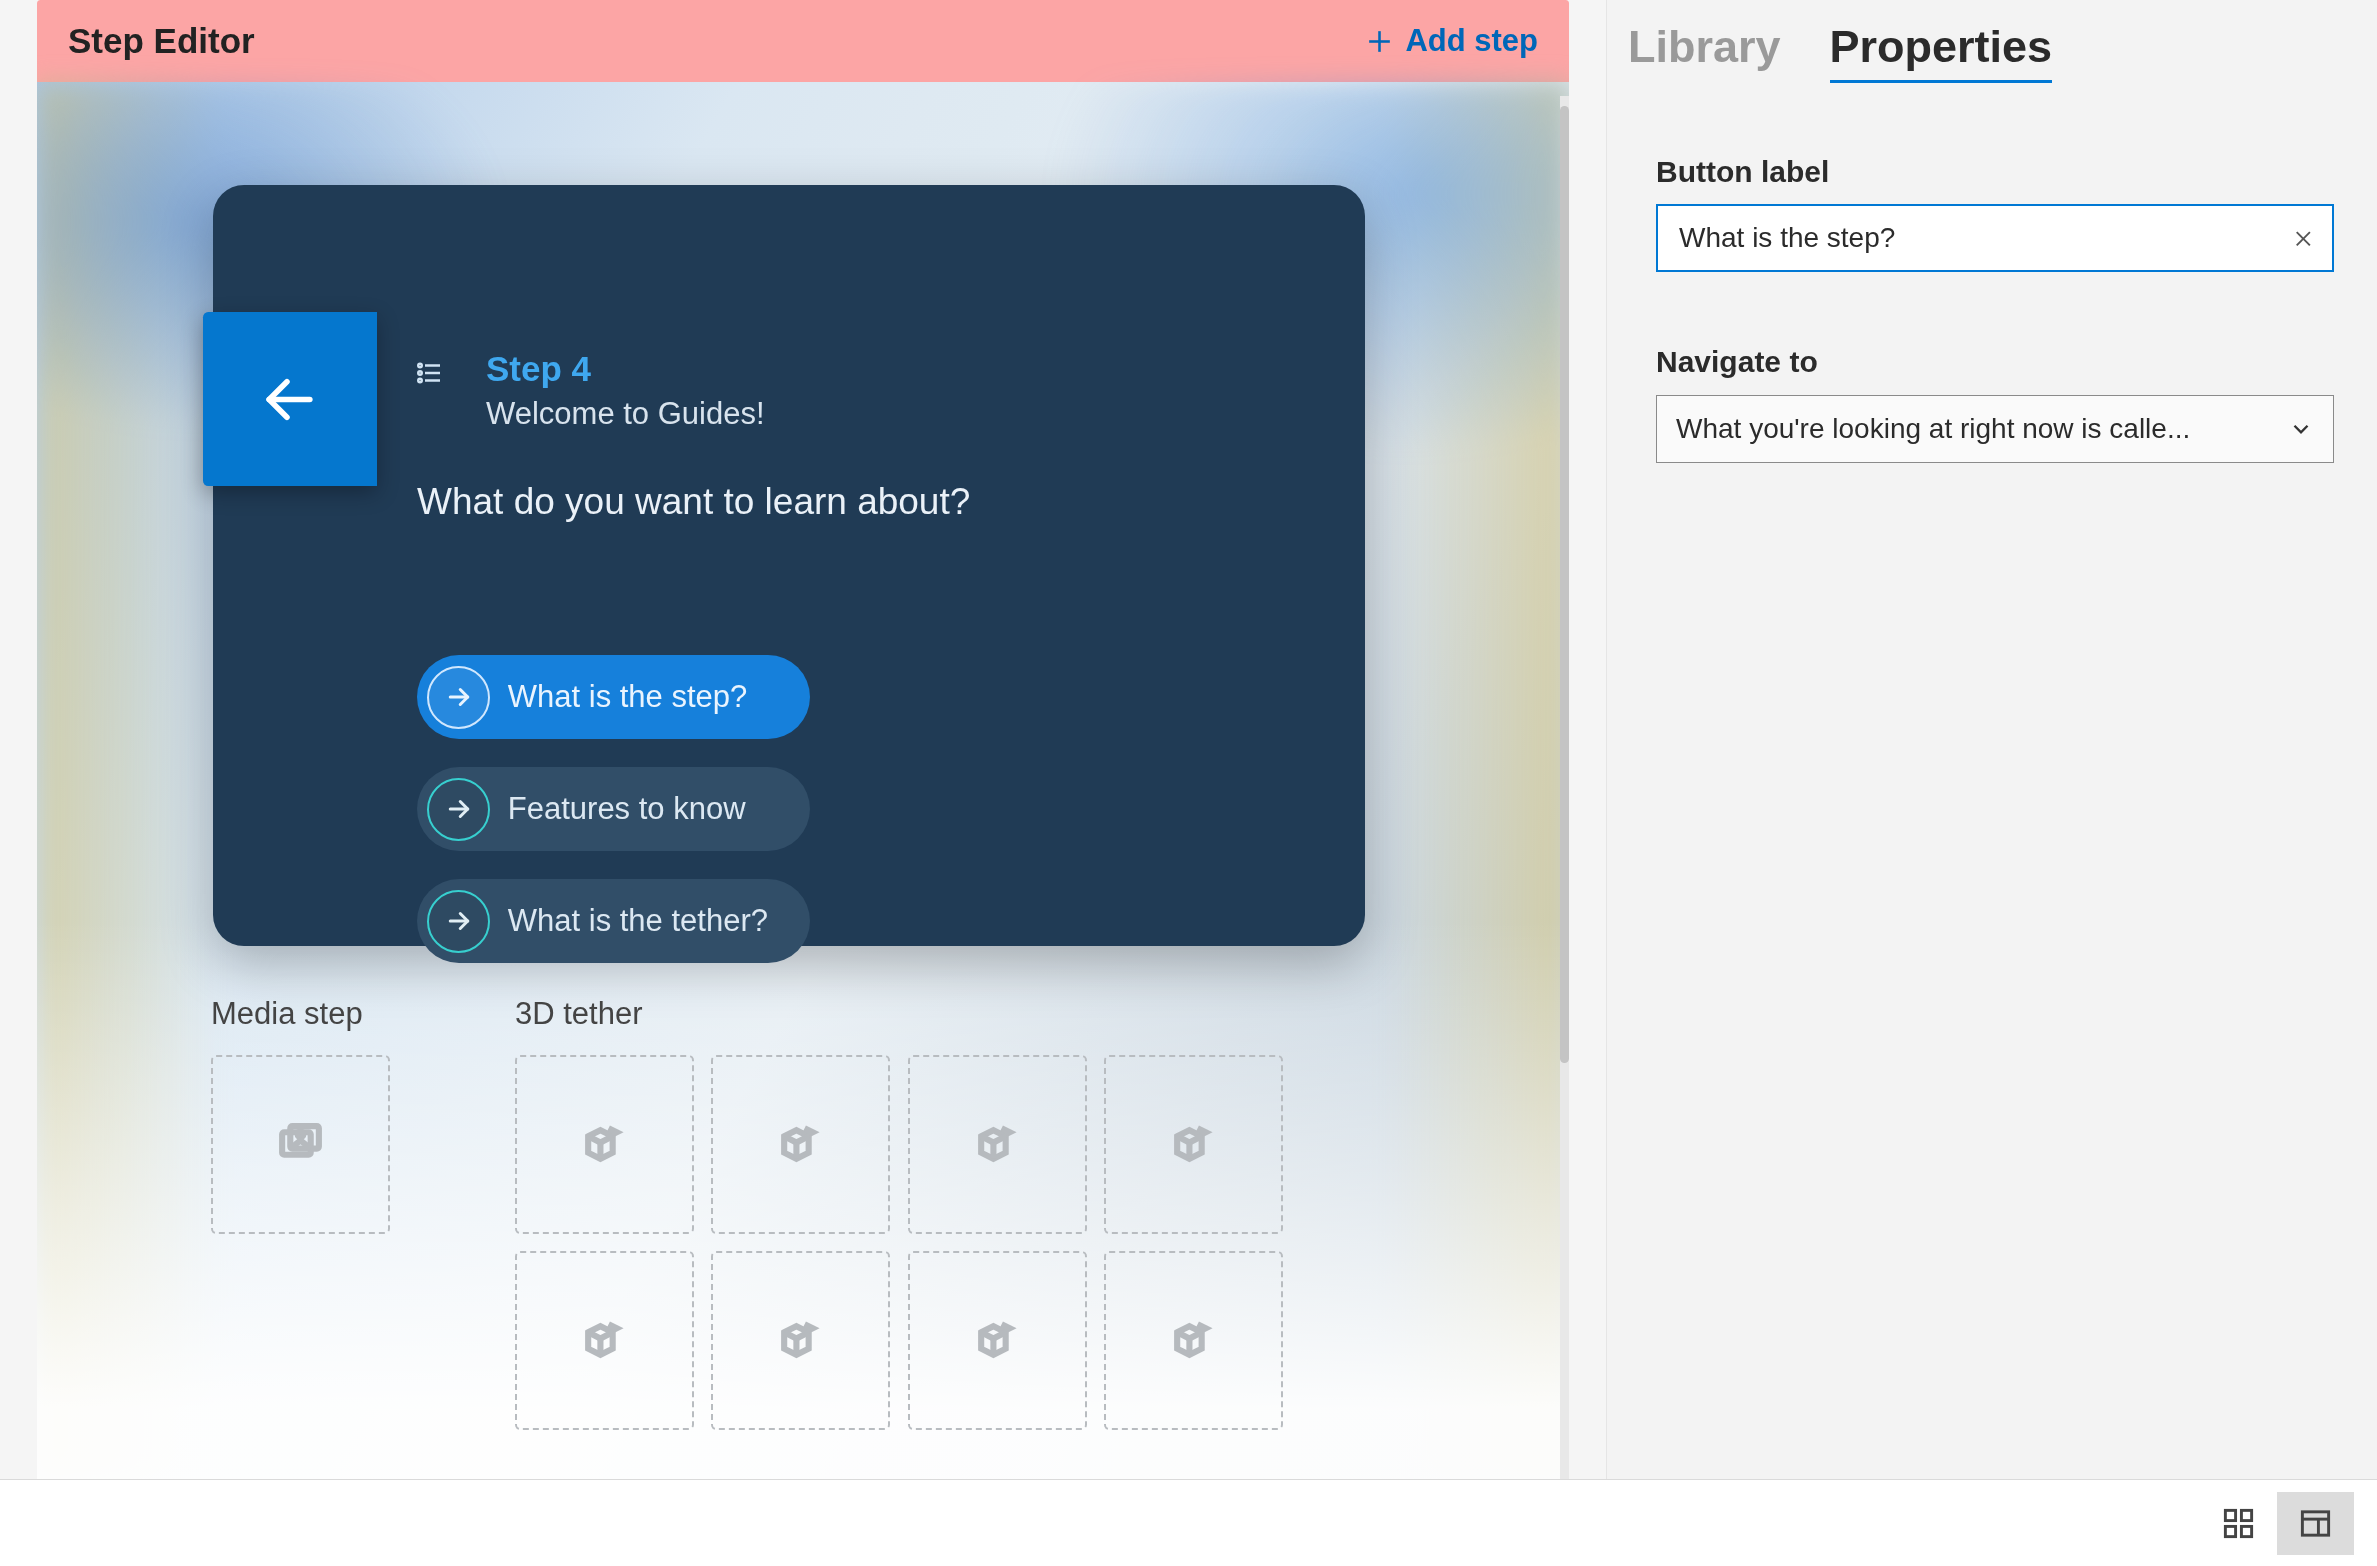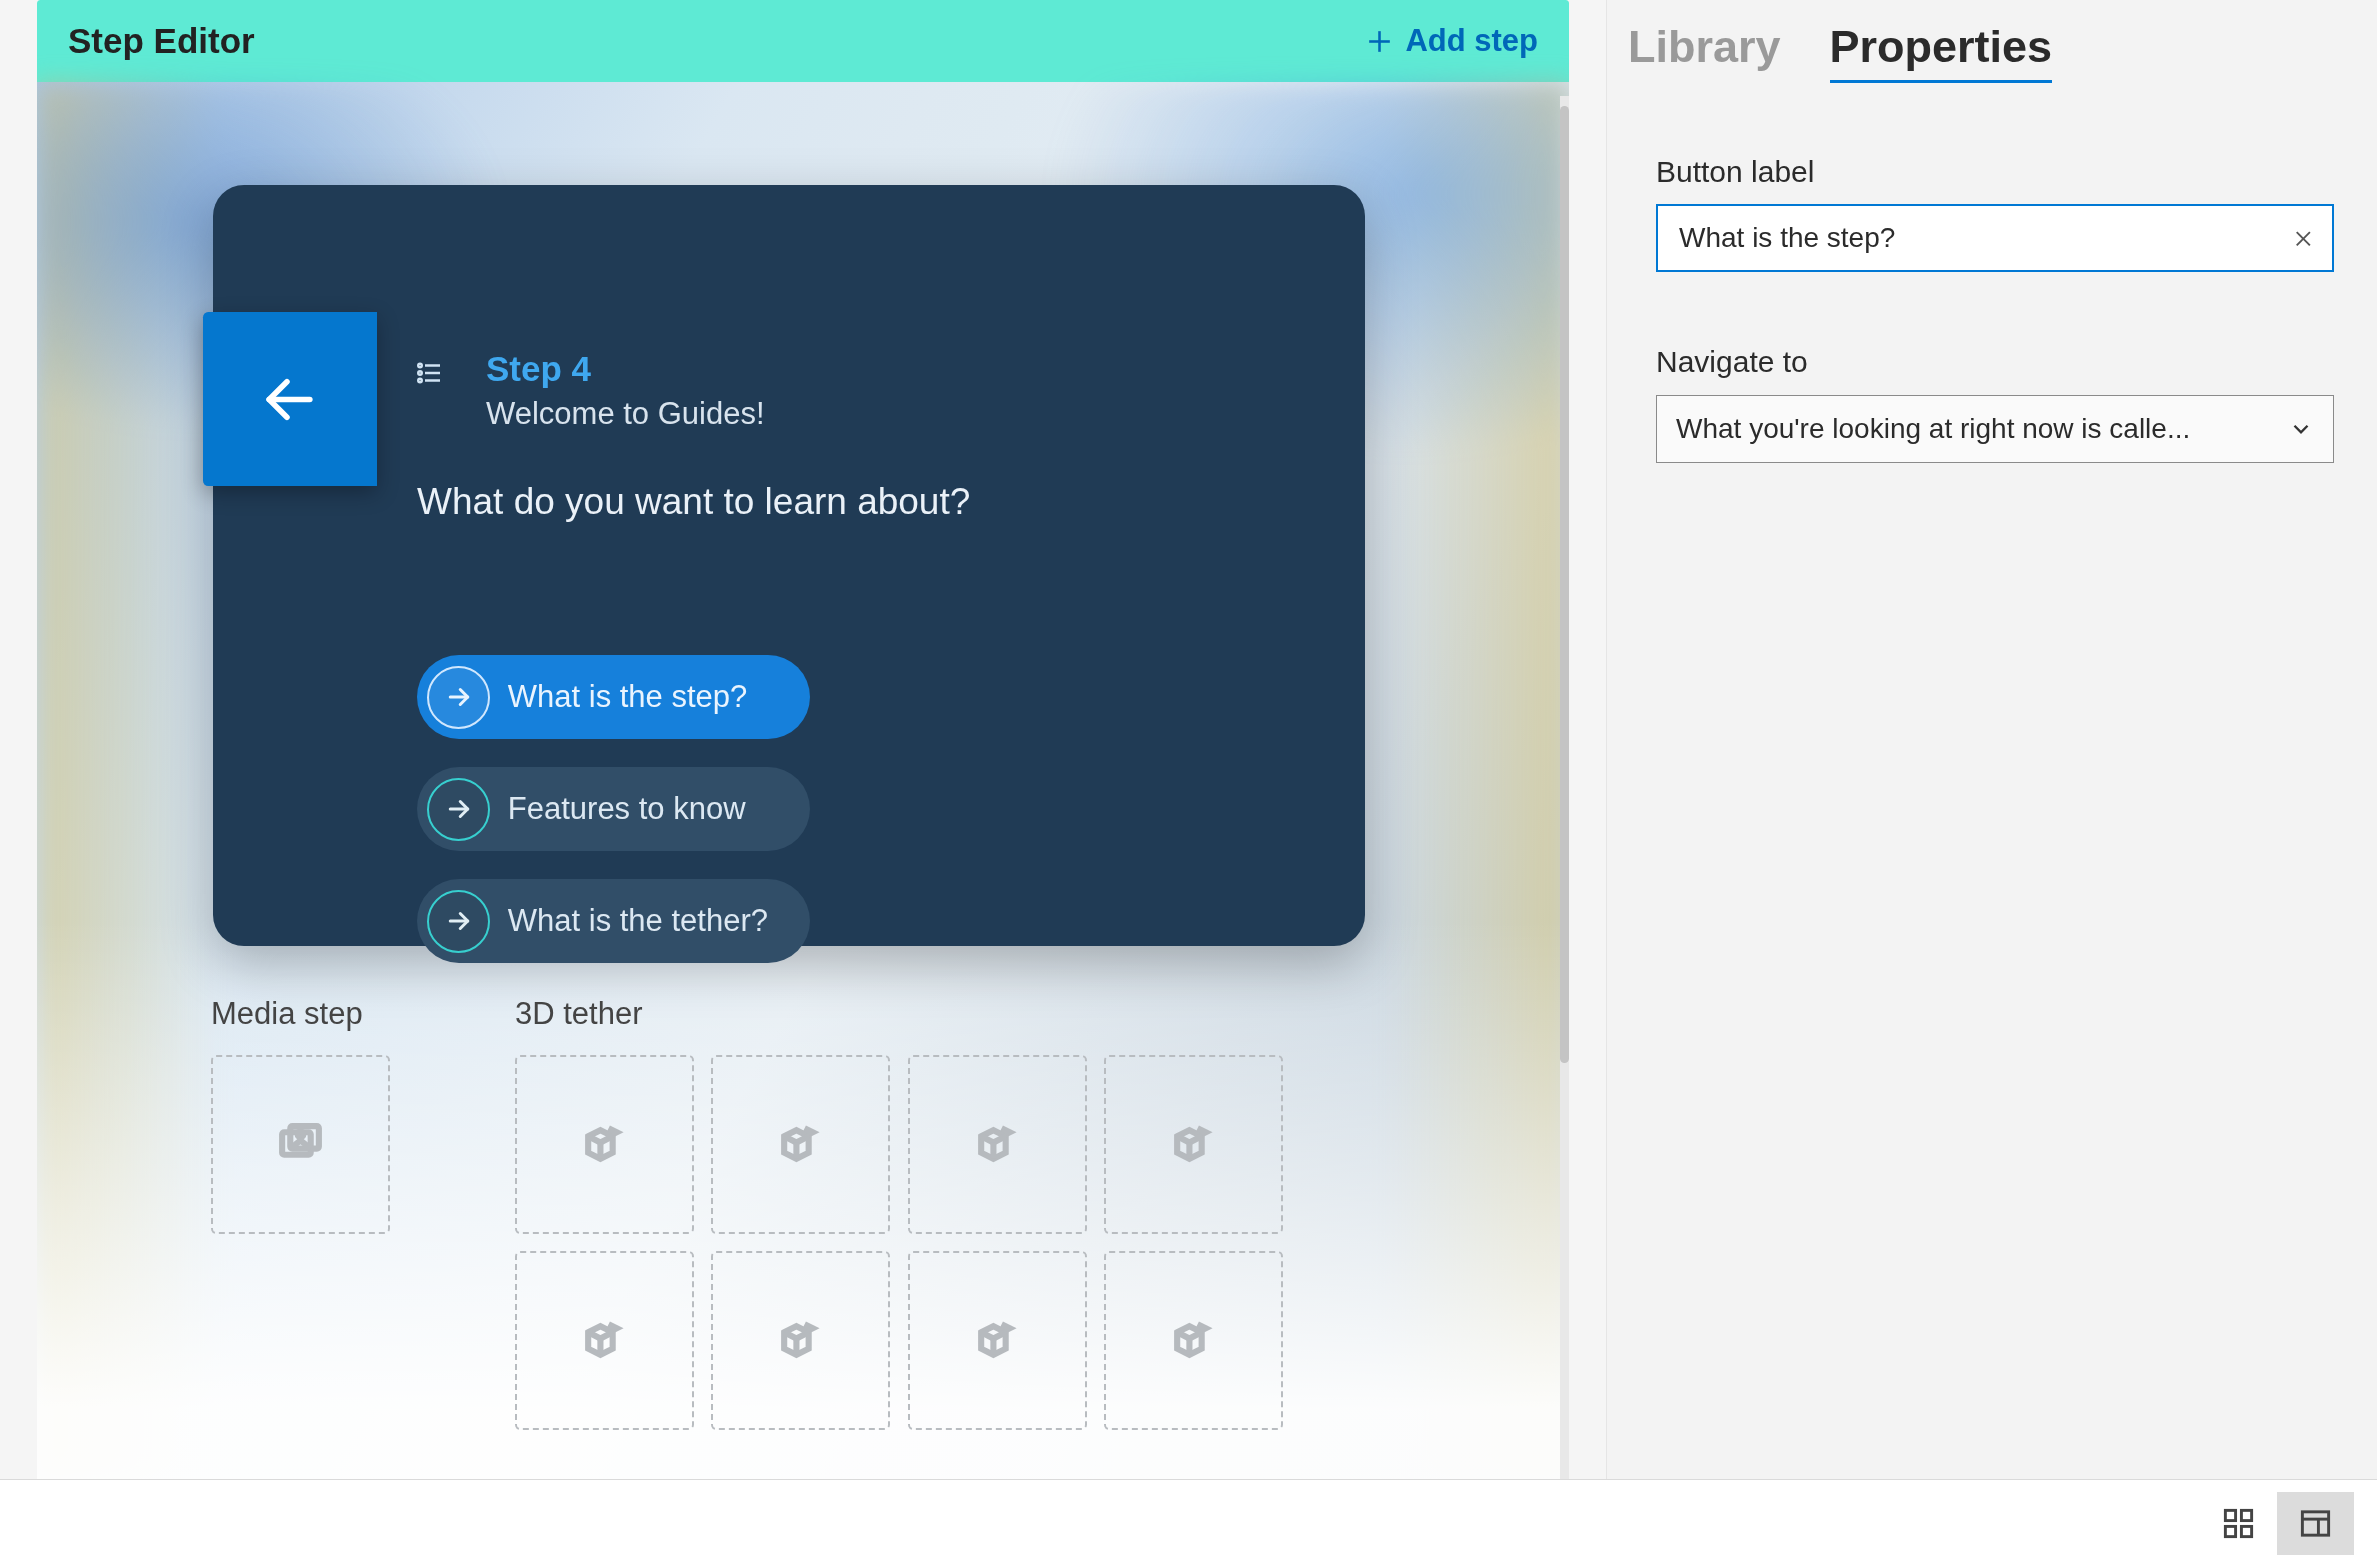--- a/index.html
+++ b/index.html
@@ -1,21 +1,21 @@
 <!DOCTYPE html>
 <html style="font-size:14px"><head>
 <meta charset="utf-8">
 <style>
   * { box-sizing: border-box; margin: 0; padding: 0; font-family: "Segoe UI", -apple-system, BlinkMacSystemFont, sans-serif; }
   html, body { width: 2377px; height: 1566px; background: #f5f5f5; }
   body { display: flex; flex-direction: column; }
 
   .app { display: flex; width: 100%; height: 1479px; }
   .editor-pane { width: 1606px; padding: 0 37px 0 37px; position: relative; }
-  .editor-card { background: #5eead4; width: 100%; height: 100%; border-radius: 3.5px 3.5px 0 0; overflow: hidden; display: flex; flex-direction: column; }
+  .editor-card { background: #fca5a5; width: 100%; height: 100%; border-radius: 3.5px 3.5px 0 0; overflow: hidden; display: flex; flex-direction: column; }
   .editor-header { display: flex; justify-content: space-between; align-items: center; padding: 21px 31px; }
   .editor-title { font-size: 35px; font-weight: 600; color: #222; }
   .add-step { display: flex; align-items: center; gap: 10.4px; color: #0067b8; font-size: 31px; font-weight: 600; cursor: pointer; user-select: none; }
   .add-step svg { width: 31px; height: 31px; }
 
   .preview-area { flex: 1; position: relative; background: linear-gradient(120deg, #a8c6e8 0%, #d9e7f3 30%, #e5edf3 55%, #d0dbe4 75%, #b8c9d6 100%); filter: saturate(0.95); }
   .preview-bg { position: absolute; inset: 0; background:
     radial-gradient(522px 348px at 10% 10%, rgba(60,120,200,0.45), transparent 60%),
     radial-gradient(609px 435px at 90% 8%, rgba(70,140,220,0.5), transparent 60%),
     linear-gradient(90deg, rgba(220,200,120,0.55) 0%, transparent 12%),
@@ -51,21 +51,21 @@
   .media-slots { display: grid; grid-template-columns: 179px; grid-auto-rows: 179px; }
   .slot { border: 2.6px dashed #b8bcc0; border-radius: 5.2px; display: flex; align-items: center; justify-content: center; background: rgba(255,255,255,0.0); }
   .slot svg { width: 49px; height: 49px; fill: none; stroke: #b6babe; stroke-width: 3; }
 
   .side-pane { flex: 1; padding: 21px 40px 0 21px; background: #f3f3f3; border-left: 0.9px solid #e5e5e5; position: relative; }
   .tabs { display: flex; gap: 49px; align-items: baseline; padding-bottom: 8.7px; }
   .tab { font-size: 45px; font-weight: 700; color: #9a9a9a; cursor: pointer; padding-bottom: 7px; }
   .tab.active { color: #2b2b2b; border-bottom: 3.5px solid #0078d4; }
   .prop-h { font-size: 40px; font-weight: 600; color: #2b2b2b; margin-top: 42px; margin-left: 28px; }
   .field-grp { margin-top: 63px; margin-left: 28px; margin-right: 3.5px; }
-  .field-lbl { font-size: 30px; color: #2b2b2b; font-weight: 400; margin-bottom: 15.7px; }
+  .field-lbl { font-size: 30px; color: #2b2b2b; font-weight: 700; margin-bottom: 15.7px; }
   .txtwrap { position: relative; }
   .txt { width: 100%; height: 68px; border: 2.6px solid #0078d4; background: #fff; font-size: 28px; padding: 0 56px 0 21px; color: #2b2b2b; outline: none; }
   .txt::placeholder { color: #888; }
   .clear-btn { position: absolute; right: 14px; top: 50%; transform: translateY(-50%); width: 33px; height: 33px; display: flex; align-items: center; justify-content: center; cursor: pointer; color: #555; }
   .dropdown { width: 100%; height: 68px; border: 1.7px solid #8a8a8a; background: #fafafa; display: flex; align-items: center; justify-content: space-between; padding: 0 19px; cursor: pointer; }
   .dropdown .val { font-size: 28px; color: #2b2b2b; white-space: nowrap; overflow: hidden; text-overflow: ellipsis; max-width: 557px; }
   .dropdown svg { width: 26px; height: 26px; stroke: #333; }
 
   .vscroll { position: absolute; right: 0; top: 14px; width: 8.7px; height: 1418px; background: #e8e8e8; }
   .vscroll .thumb { position: absolute; top: 10.4px; left: 0; width: 8.7px; height: 957px; background: #c4c4c4; border-radius: 4.4px; }

